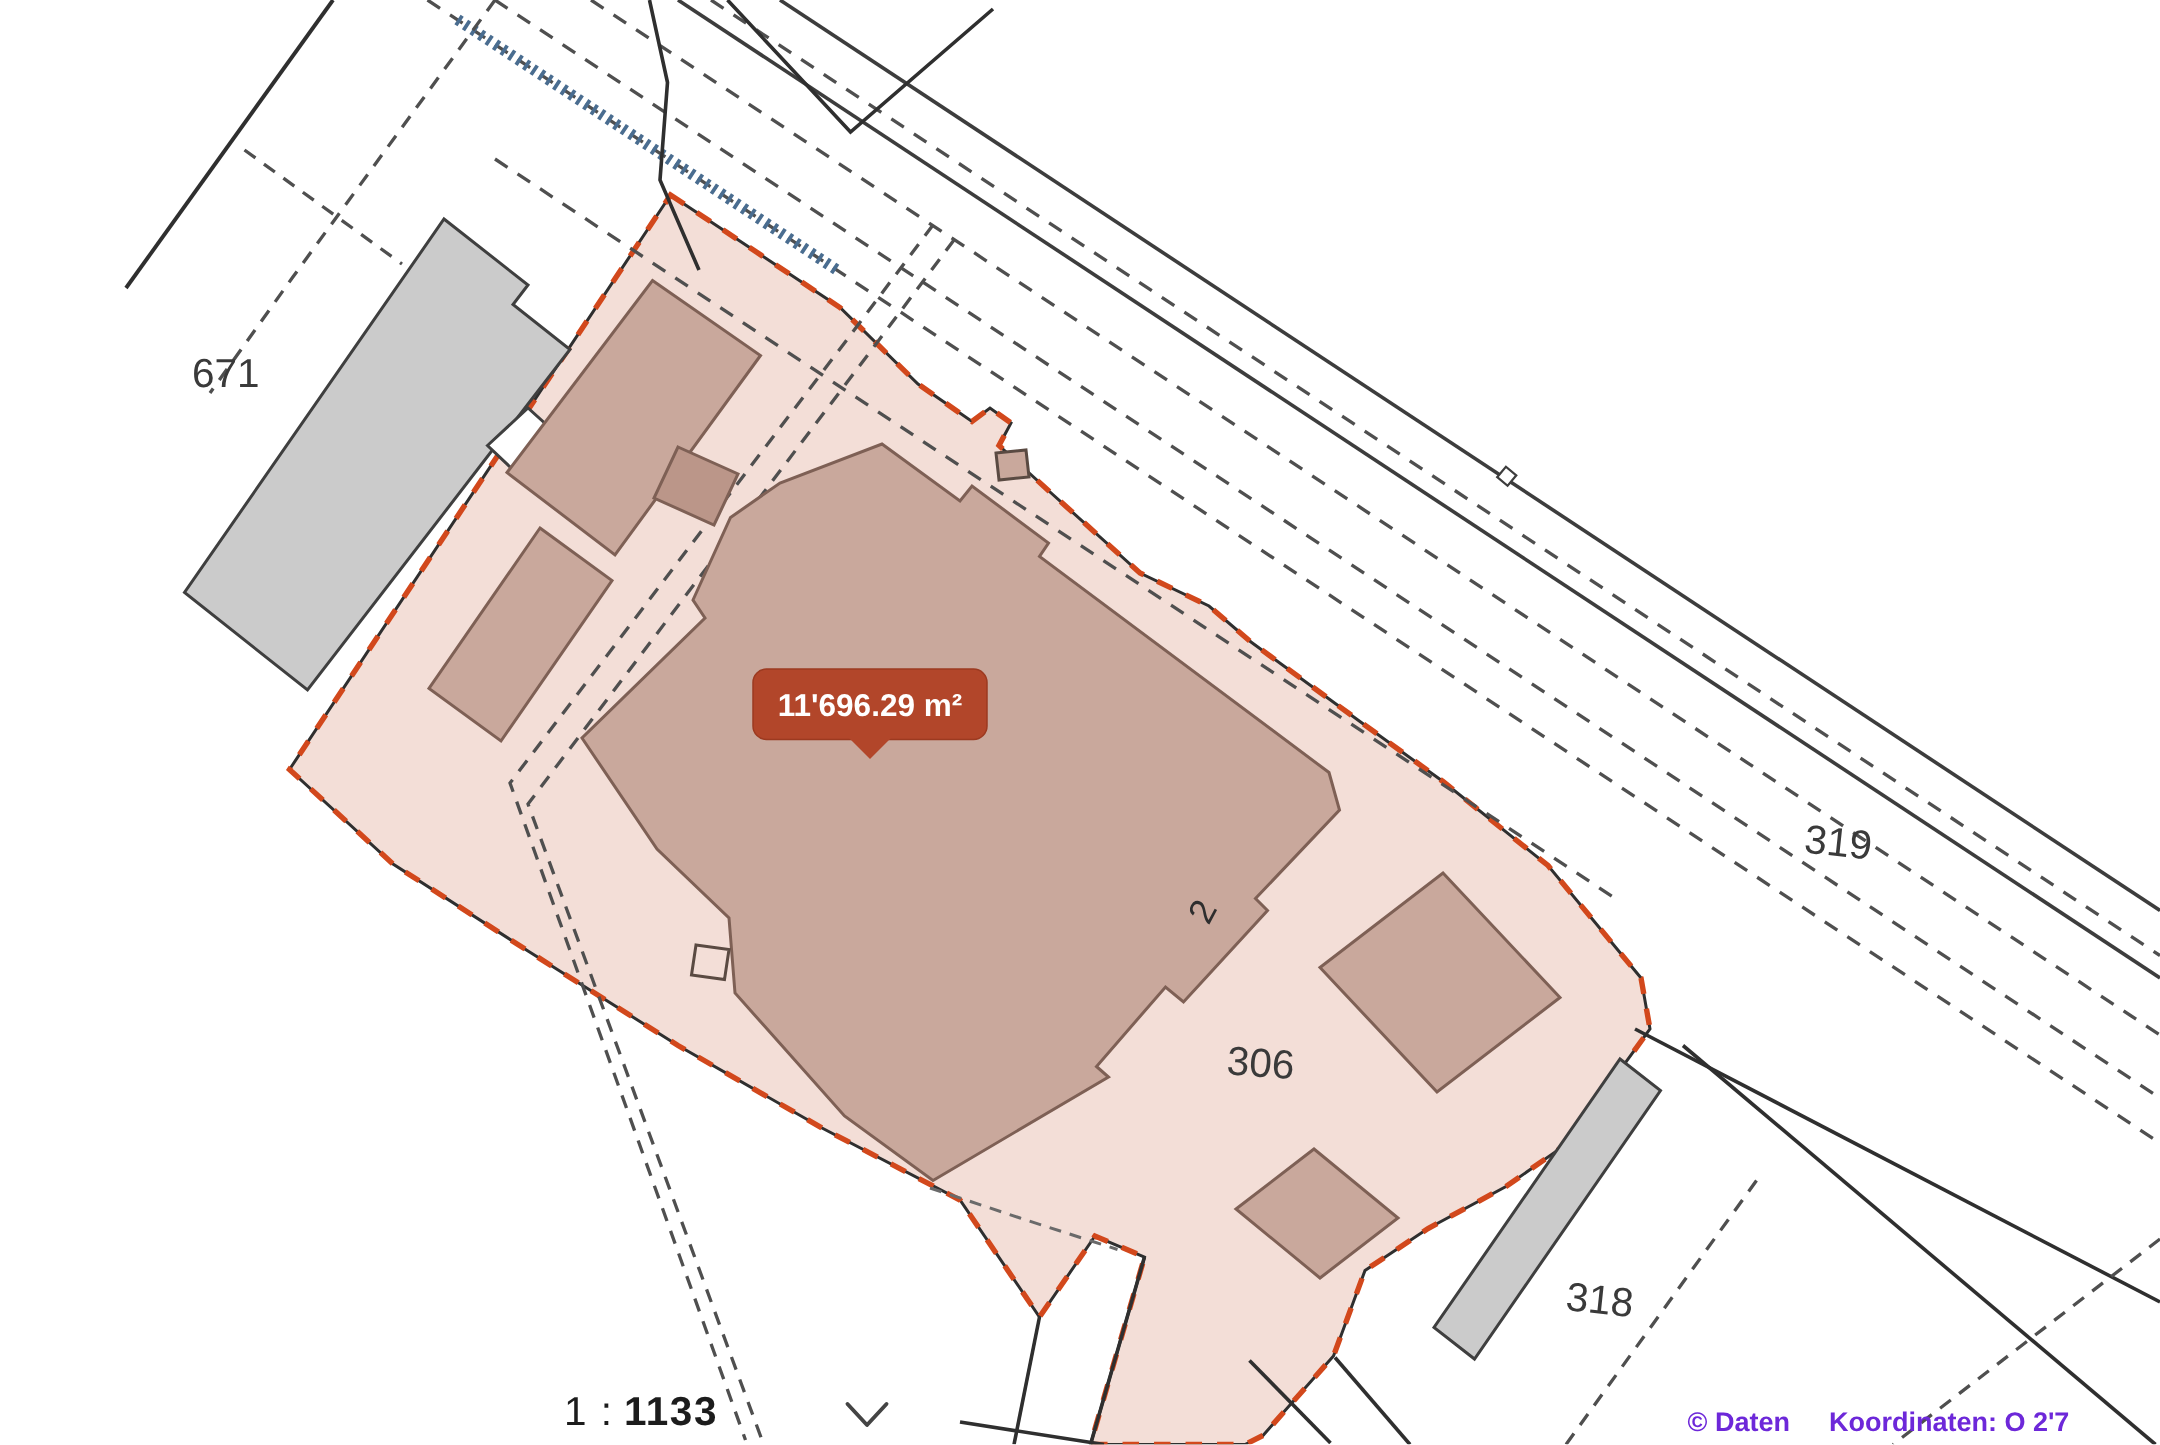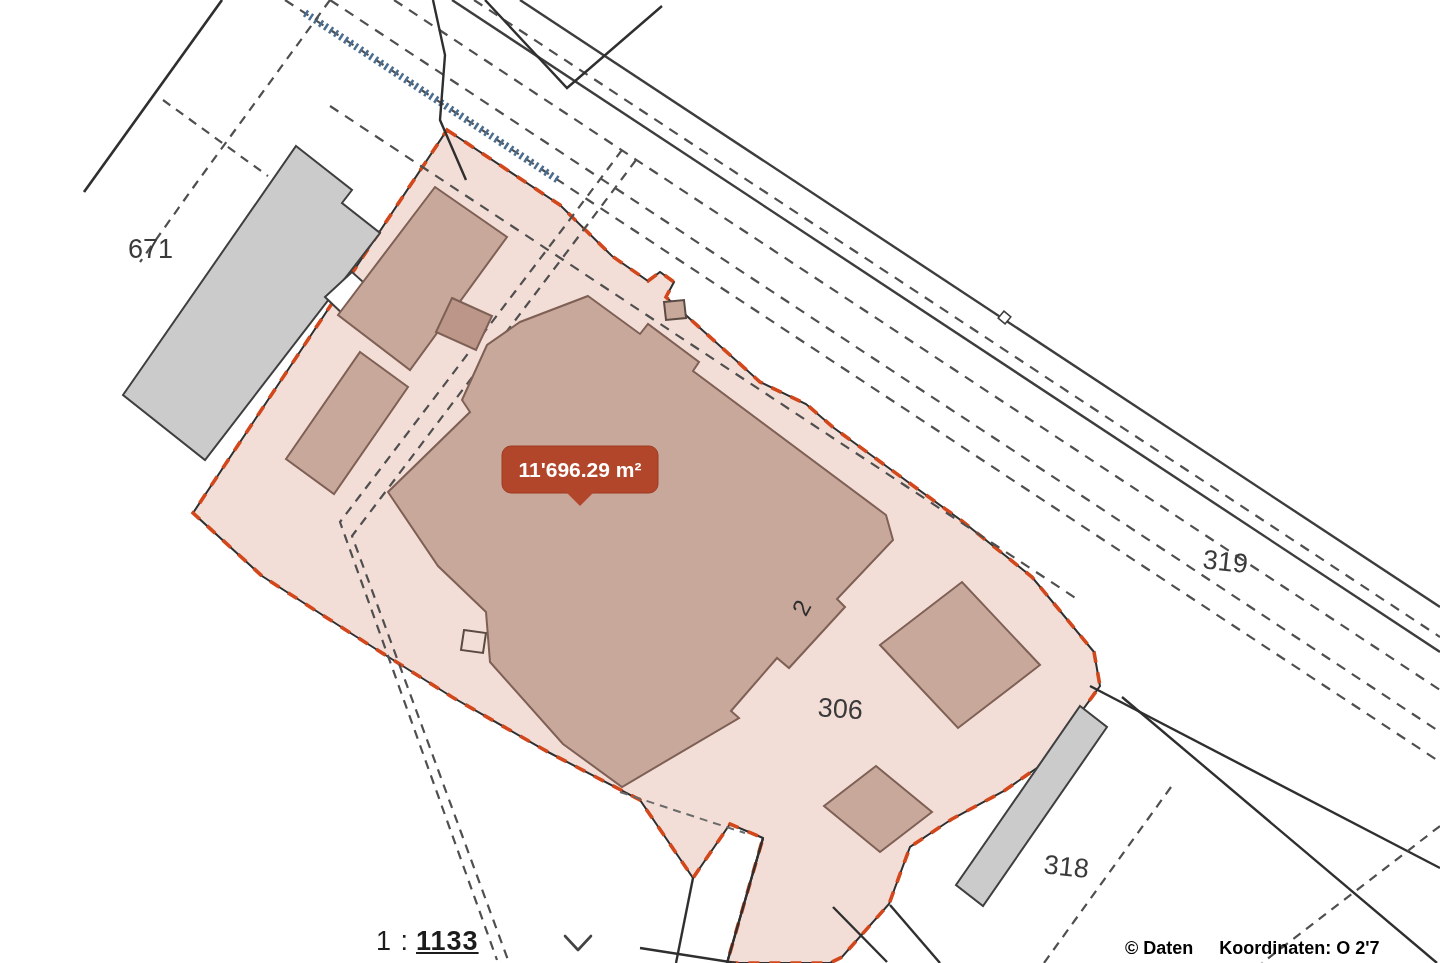--- a/index.html
+++ b/index.html
@@ -23,34 +23,34 @@
   .scale-control {
     position: absolute;
     left: 376px; top: 926px;
     display: flex; align-items: center;
     font-size: 27px; color: #1c1c1c;
     letter-spacing: 1px;
     cursor: pointer;
     user-select: none;
   }
   .scale-control .prefix { font-weight: 400; margin-right: 7px; }
-  .scale-control .value  { font-weight: 700; text-decoration: underline; }
+  .scale-control .value  { font-weight: 700; }
   .scale-chevron {
     position: absolute;
     left: 561px; top: 931px;
     width: 34px; height: 24px;
     cursor: pointer;
   }
   
   .attribution {
     position: absolute;
     left: 1125px; top: 938px;
     font-size: 18px;
     font-weight: 600;
-    color: #000000;
+    color: #6d28d9;
     white-space: nowrap;
   }
   .attribution .copy { margin-right: 26px; }
   
   .parcel-label {
     font-family: "Liberation Sans", sans-serif;
     font-size: 27px;
     fill: #3a3a3a;
   }
   .house-label {

